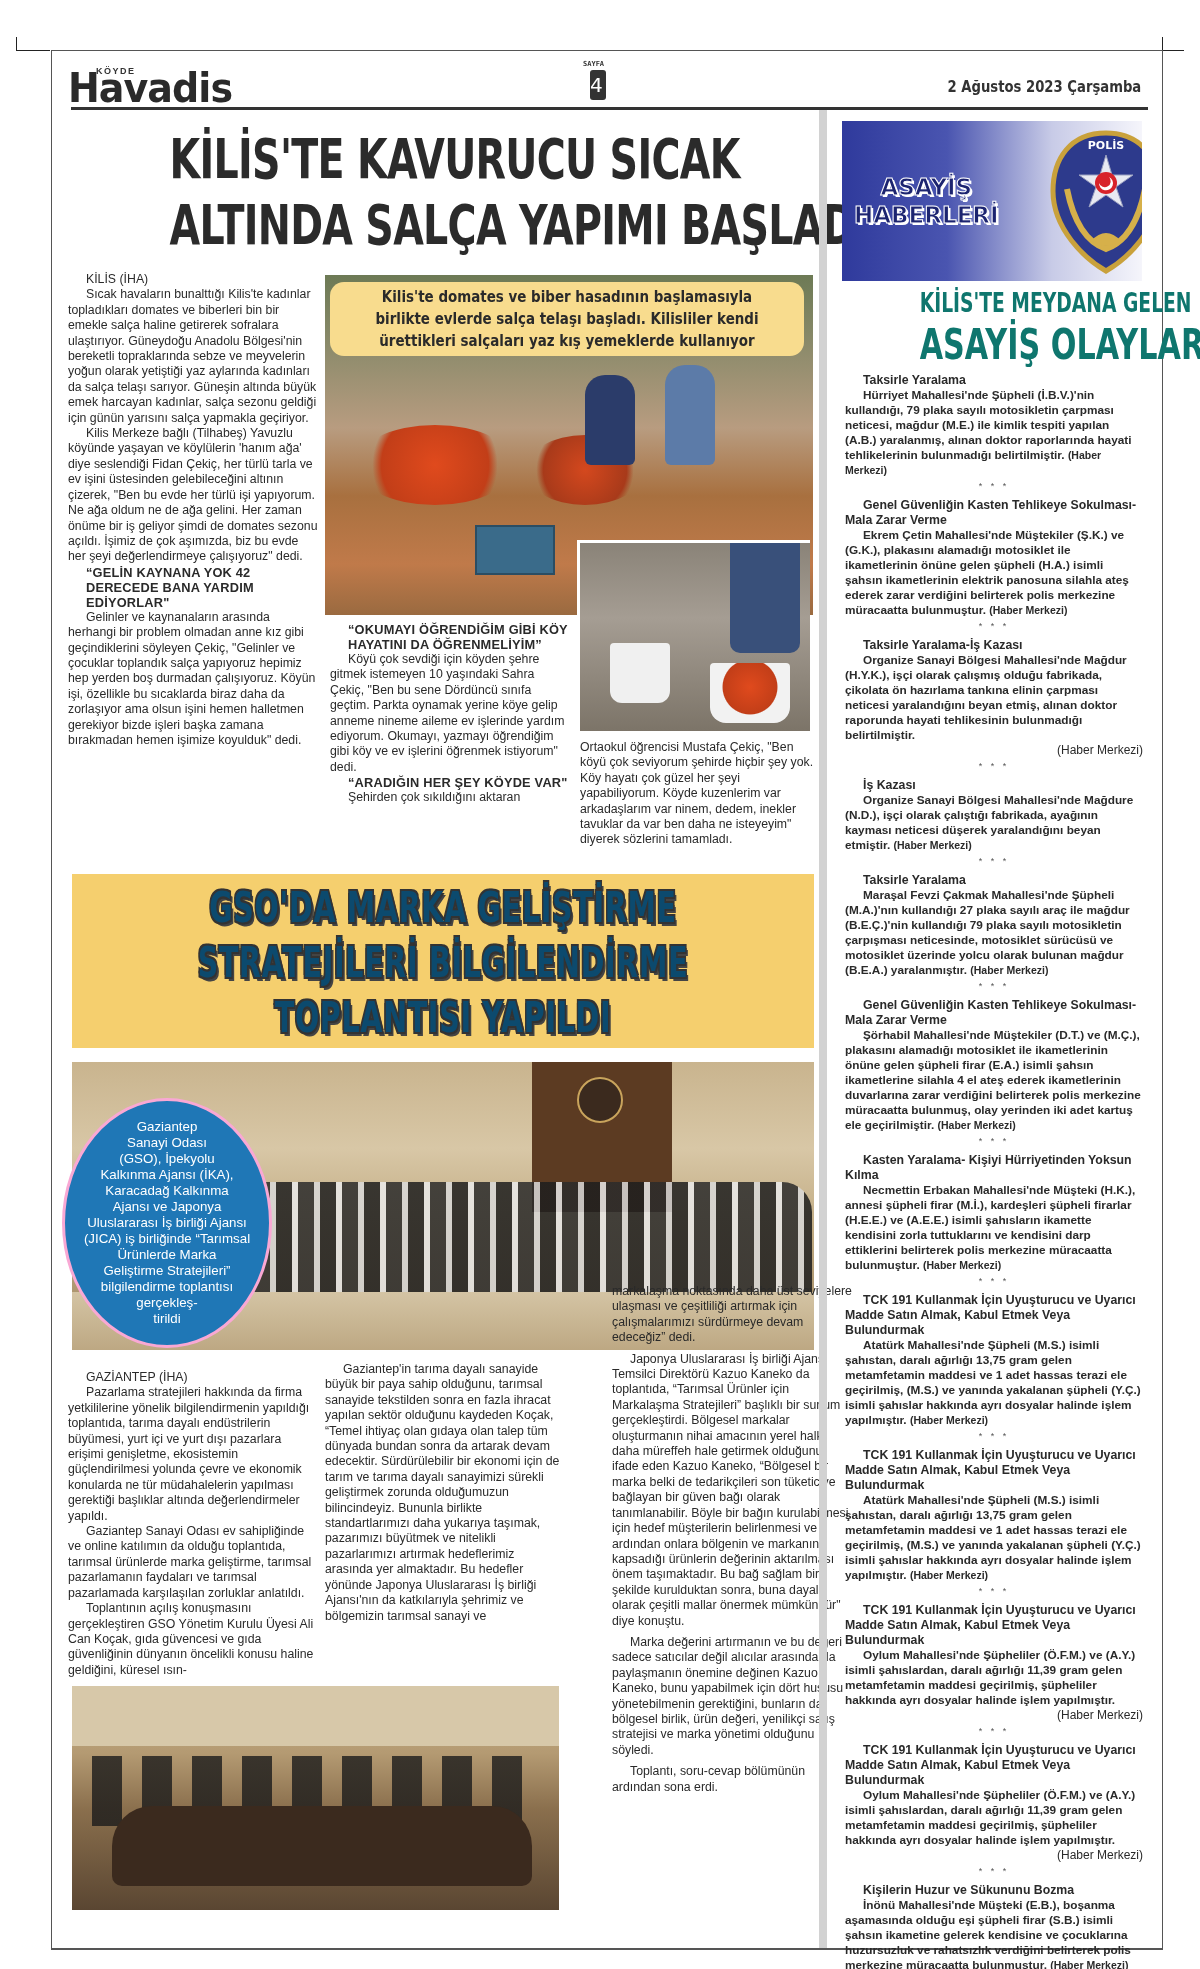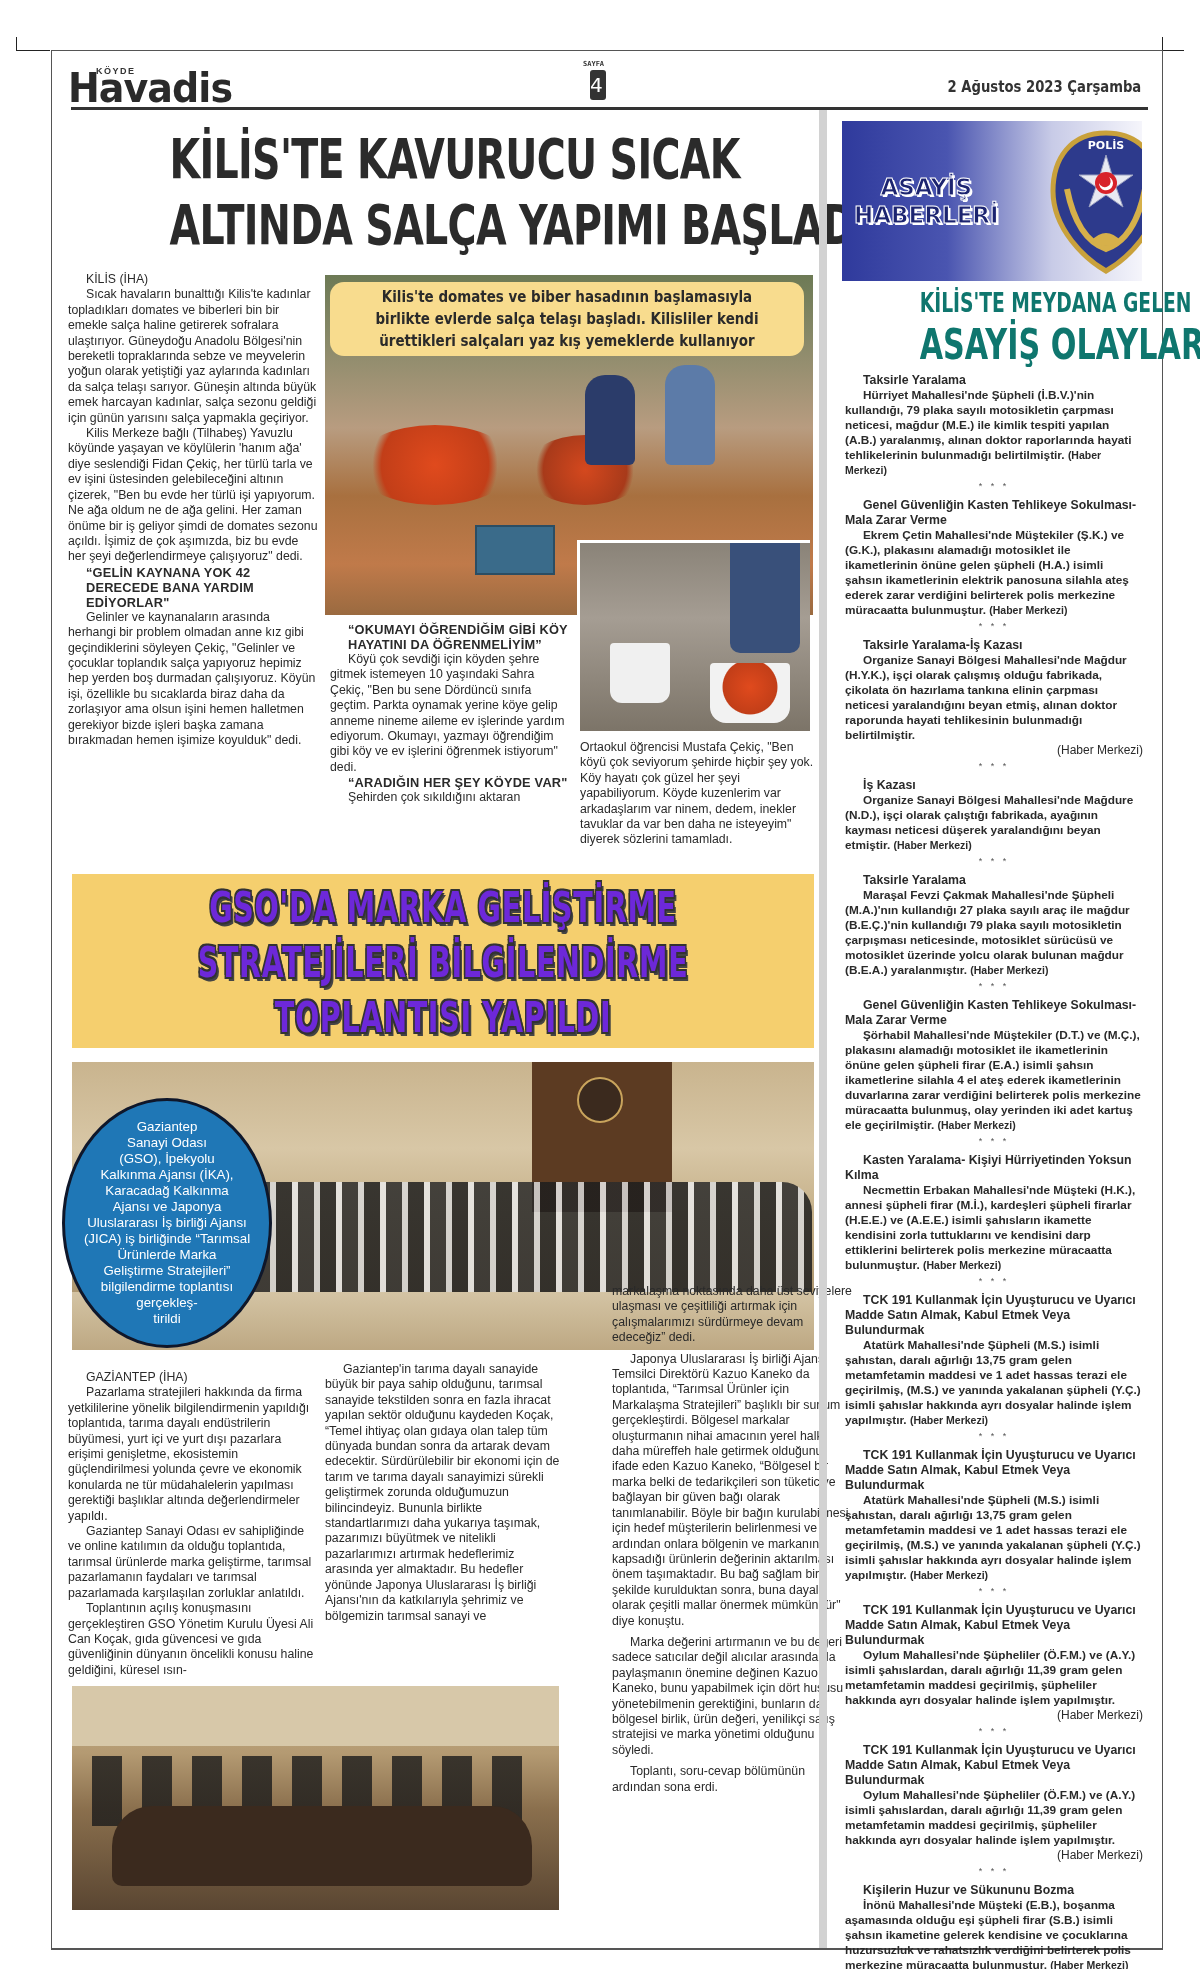--- a/index.html
+++ b/index.html
@@ -45,30 +45,30 @@
   .photo-sub { position: absolute; left: 577px; top: 540px; width: 233px; height: 191px; background: linear-gradient(180deg, #8a8378 0%, #a59d93 40%, #7c7468 100%); overflow: hidden; border-top: 3px solid #fff; border-left: 3px solid #fff; }
   .photo-sub .bucket1 { position: absolute; left: 30px; top: 100px; width: 60px; height: 60px; background: #f0f0f0; border-radius: 4px 4px 12px 12px; }
   .photo-sub .bucket2 { position: absolute; left: 130px; top: 120px; width: 80px; height: 60px; background: radial-gradient(circle at 50% 40%, #e04a1d 0%, #c23e18 50%, #f2f2f2 52%); border-radius: 4px 4px 16px 16px; }
   .photo-sub .person { position: absolute; left: 150px; top: 0; width: 70px; height: 110px; background: #39507a; border-radius: 0 0 10px 10px; }
 
   .photo-caption { position: absolute; left: 330px; top: 282px; width: 474px; height: 74px; background: #f8dc8e; border-radius: 14px; text-align: center; font-family: "DejaVu Sans", sans-serif; font-weight: bold; font-size: 16px; line-height: 22px; color: #2a2a2a; padding-top: 4px; }
   .photo-caption span { display: block; transform: scaleX(0.84); transform-origin: center; white-space: nowrap; }
 
   
   .gso-banner { position: absolute; left: 72px; top: 874px; width: 742px; height: 174px; background: #f5cf6e; }
-  .gso-title { position: absolute; left: 0; top: 6px; width: 100%; text-align: center; font-family: "DejaVu Sans", sans-serif; font-weight: bold; font-size: 42px; line-height: 55px; color: #6d28d9; letter-spacing: 1px; text-shadow: -2px -2px 0 #333, 2px -2px 0 #333, -2px 2px 0 #333, 2px 2px 0 #333, 4px 4px 0 #444; }
+  .gso-title { position: absolute; left: 0; top: 6px; width: 100%; text-align: center; font-family: "DejaVu Sans", sans-serif; font-weight: bold; font-size: 42px; line-height: 55px; color: #0c4a6e; letter-spacing: 1px; text-shadow: -2px -2px 0 #333, 2px -2px 0 #333, -2px 2px 0 #333, 2px 2px 0 #333, 4px 4px 0 #444; }
   .gso-title span { display: block; transform: scaleX(0.68); transform-origin: center; white-space: nowrap; }
 
   
   .gso-photo { position: absolute; left: 72px; top: 1062px; width: 742px; height: 288px; background: linear-gradient(180deg, #c9b48e 0%, #d8c7a6 30%, #bfa980 60%, #9c8460 100%); overflow: hidden; }
   .gso-photo .door { position: absolute; left: 460px; top: 0; width: 140px; height: 150px; background: #5c3b22; }
   .gso-photo .emblem { position: absolute; left: 505px; top: 15px; width: 46px; height: 46px; border-radius: 50%; background: #3b2a1e; border: 2px solid #c9a45c; }
   .gso-photo .group { position: absolute; left: 160px; top: 120px; width: 580px; height: 110px; background: repeating-linear-gradient(90deg, #1e1e1e 0 16px, #eaeaea 16px 22px, #2b2b2b 22px 38px, #d9d9d9 38px 44px); border-radius: 30px 30px 0 0; opacity: 0.85; }
   .gso-photo .floor { position: absolute; left: 0; top: 230px; width: 100%; height: 58px; background: linear-gradient(180deg, #d4c4a4, #bda883); }
-  .gso-oval { position: absolute; left: 62px; top: 1098px; width: 210px; height: 250px; border-radius: 50%; background: #1f77b6; border: 3px solid #0f172a; color: #fff; text-align: center; font-size: 13.3px; line-height: 16px; padding: 18px 4px 0; }
+  .gso-oval { position: absolute; left: 62px; top: 1098px; width: 210px; height: 250px; border-radius: 50%; background: #1f77b6; border: 3px solid #f9a8d4; color: #fff; text-align: center; font-size: 13.3px; line-height: 16px; padding: 18px 4px 0; }
   .gso-oval div { white-space: nowrap; }
 
   .g1 { left: 68px; top: 1370px; width: 250px; }
   .g2 { left: 325px; top: 1362px; width: 240px; }
   .g3 { left: 576px; top: 1284px; width: 240px; margin-left: 36px; }
 
   .meeting-photo { position: absolute; left: 72px; top: 1686px; width: 487px; height: 224px; background: linear-gradient(180deg, #c7b08a 0%, #b49a72 30%, #8a6f4d 55%, #5a4632 100%); overflow: hidden; }
   .meeting-photo .table { position: absolute; left: 40px; top: 120px; width: 420px; height: 80px; background: #3b2a1e; border-radius: 40px 40px 10px 10px; }
   .meeting-photo .people { position: absolute; left: 20px; top: 70px; width: 450px; height: 70px; background: repeating-linear-gradient(90deg, #1b1b1b 0 30px, transparent 30px 50px); opacity: 0.8; }
   .meeting-photo .wall { position: absolute; left: 0; top: 0; width: 100%; height: 60px; background: #d7c8a9; }

